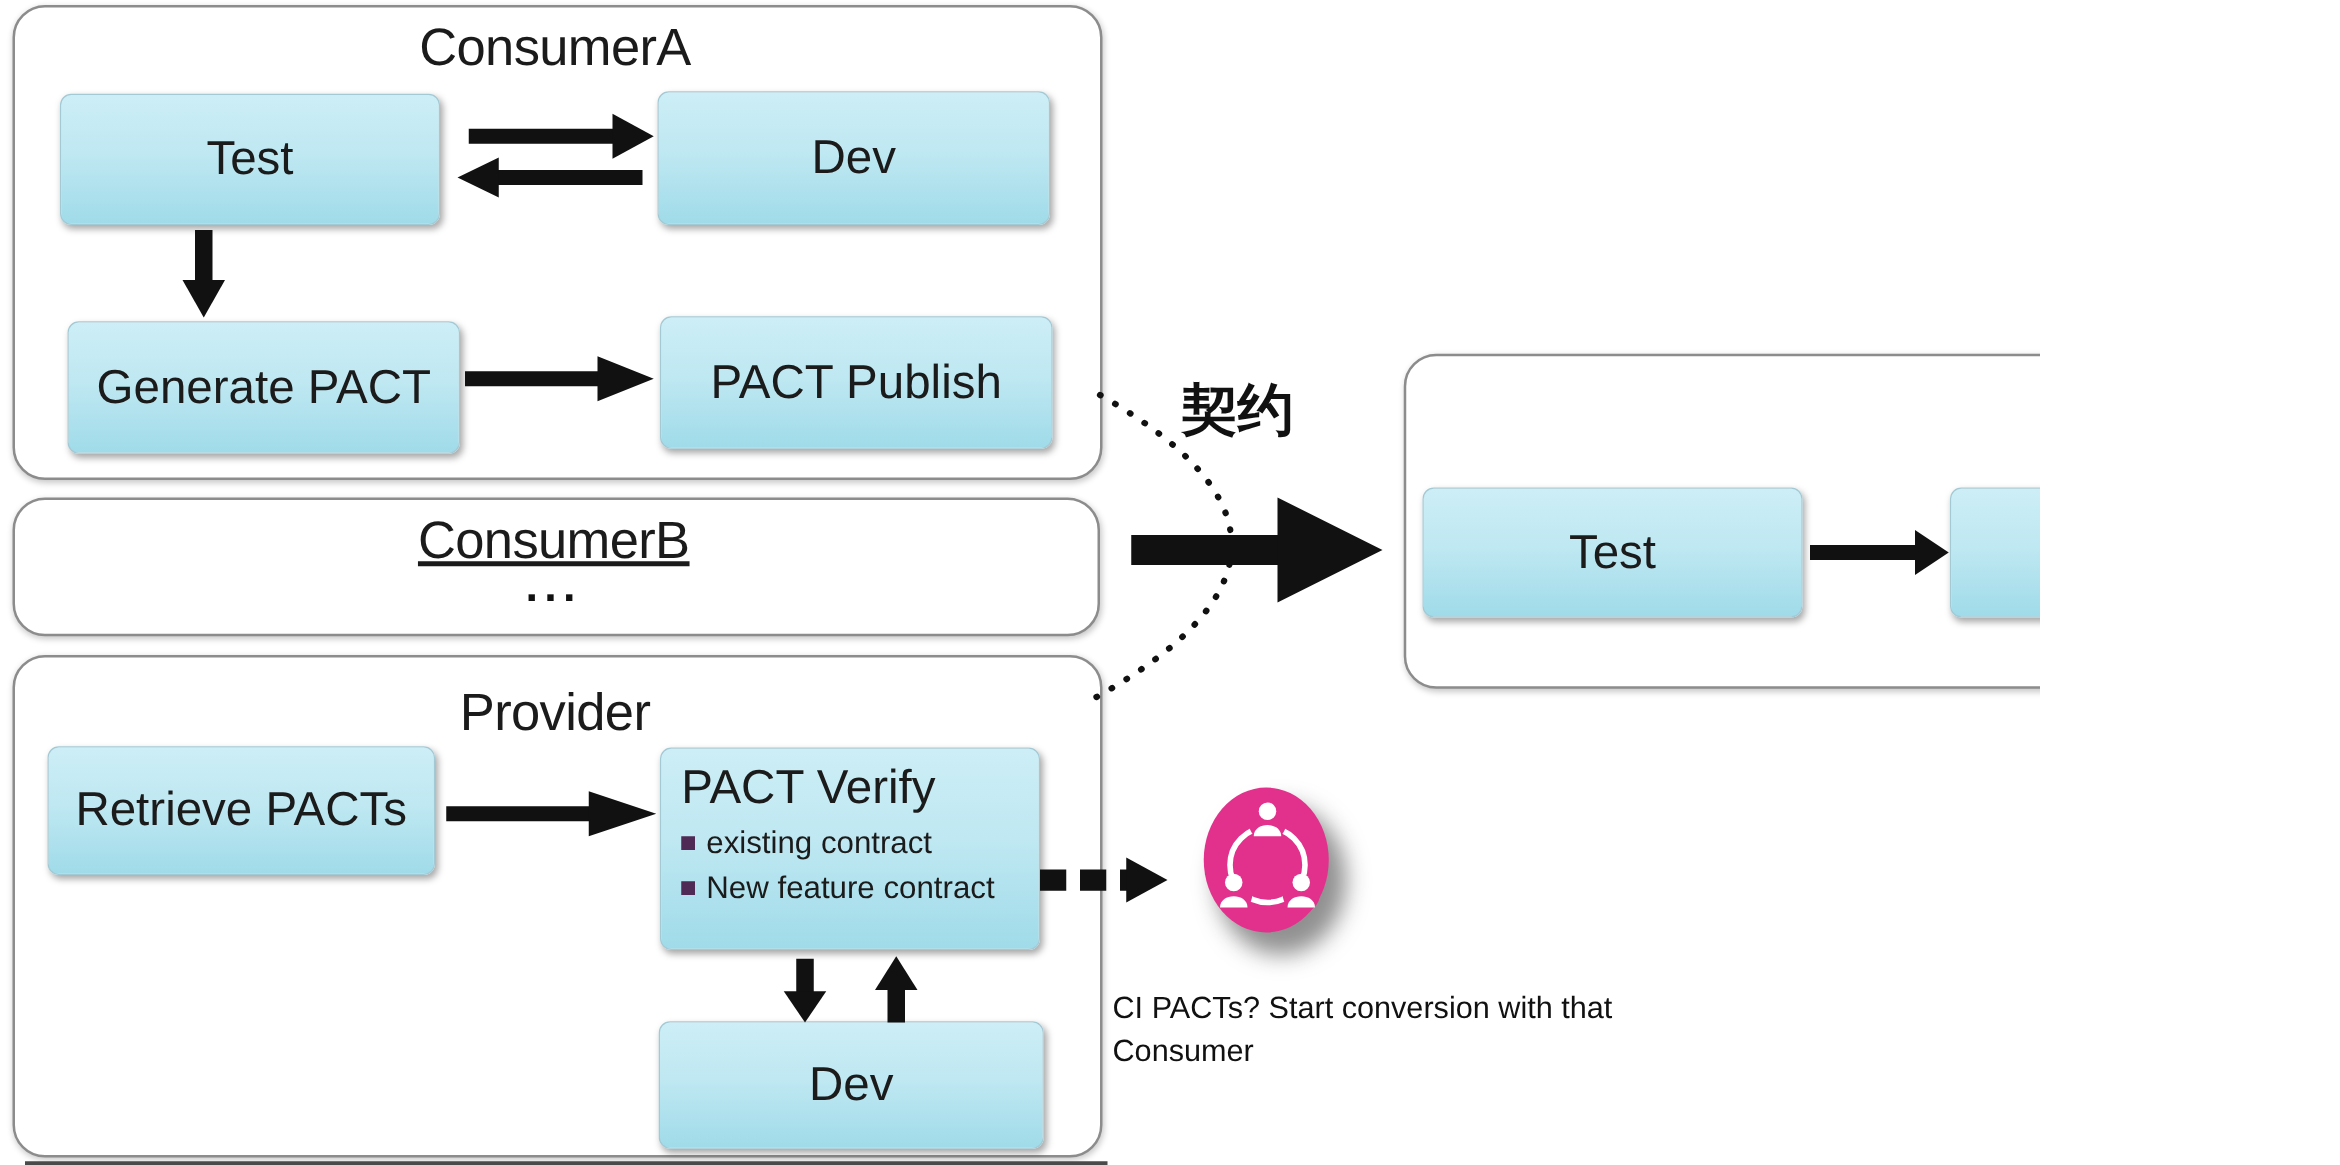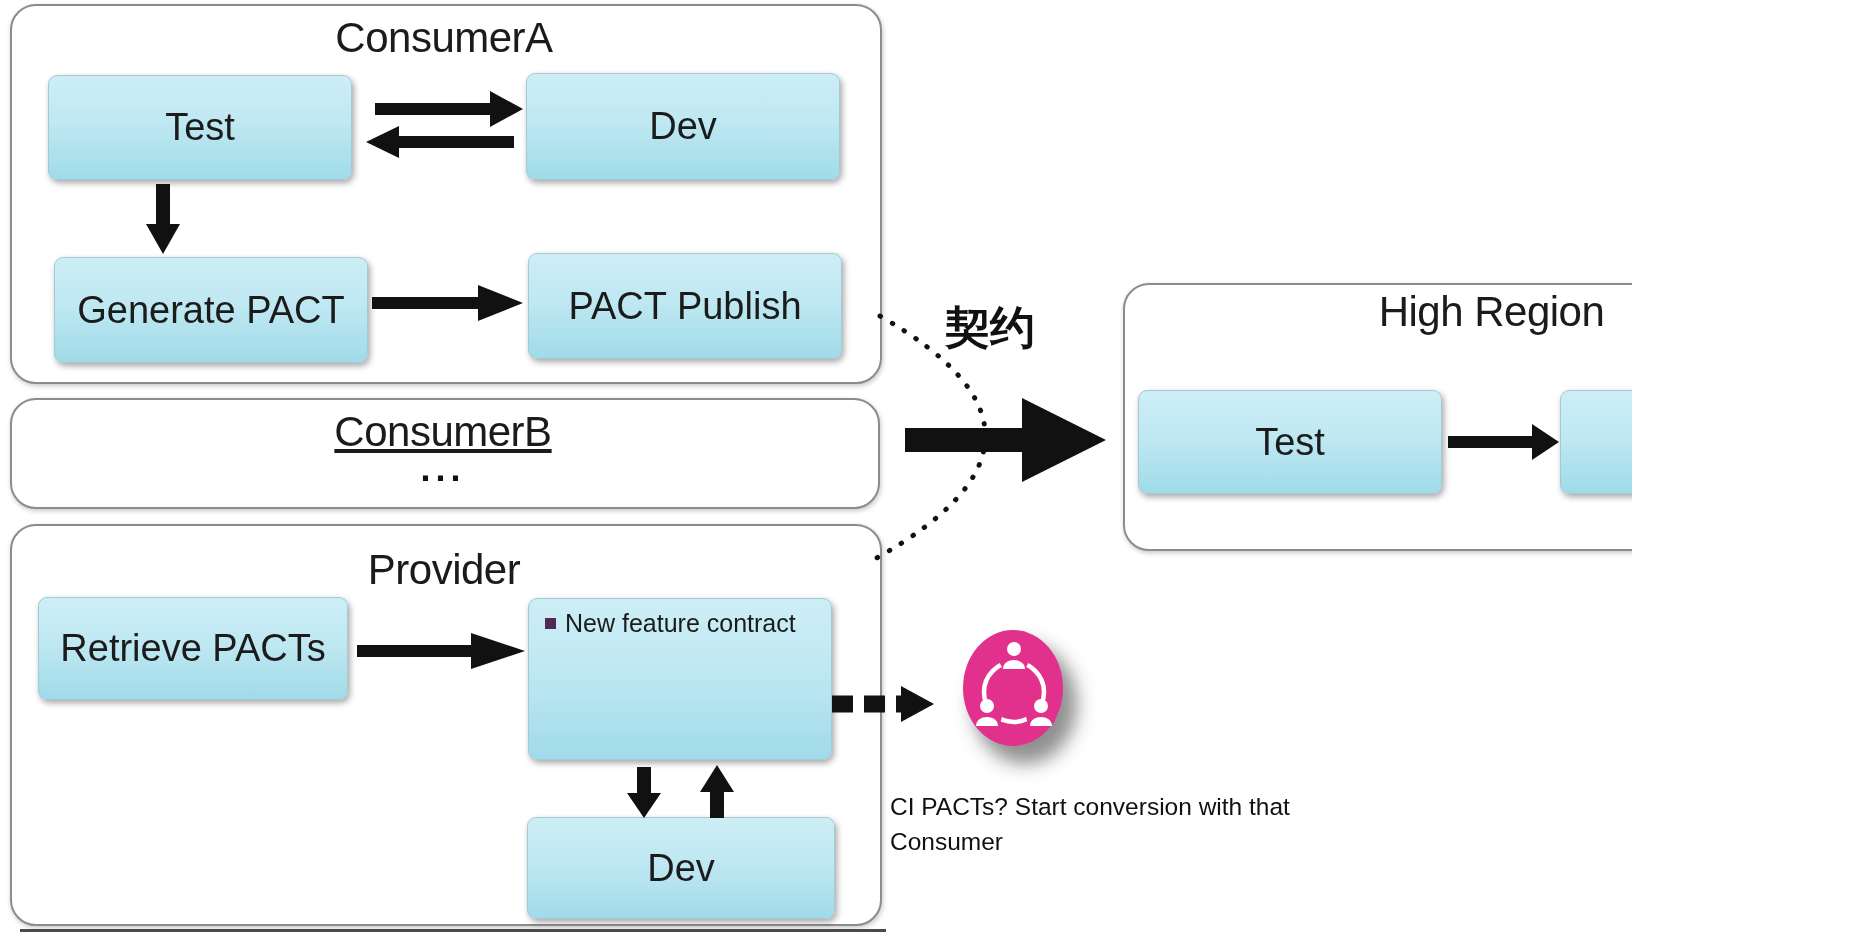--- a/index.html
+++ b/index.html
@@ -60,29 +60,33 @@
 
   <div class="container" style="left:10px;top:4px;width:868px;height:376px;"></div>
   <div class="container" style="left:10px;top:398px;width:866px;height:107px;"></div>
   <div class="container" style="left:10px;top:524px;width:868px;height:398px;"></div>
   <div class="container" style="left:1123px;top:283px;width:737px;height:264px;"></div>
 
   <div class="ctitle" style="left:10px;top:14px;width:868px;">ConsumerA</div>
   <div class="ctitle" style="left:10px;top:408px;width:866px;text-decoration:underline;">ConsumerB</div>
   <div class="dots" style="left:10px;top:448px;width:866px;">...</div>
   <div class="ctitle" style="left:10px;top:546px;width:868px;">Provider</div>
-  <div class="ctitle" style="left:1123px;top:288px;width:737px;">High Region</div>
 
   <div class="node" style="left:48px;top:75px;width:302px;height:103px;">Test</div>
   <div class="node" style="left:526px;top:73px;width:312px;height:105px;">Dev</div>
   <div class="node" style="left:54px;top:257px;width:312px;height:104px;">Generate PACT</div>
   <div class="node" style="left:528px;top:253px;width:312px;height:104px;">PACT Publish</div>
 
   <div class="node" style="left:38px;top:597px;width:308px;height:101px;">Retrieve PACTs</div>
   <div class="node-verify" style="left:528px;top:598px;width:304px;height:162px;">
+    <div class="verify-title">PACT Verify</div>
+    <div class="bullet-line">
+      <span class="bullet-sq"></span>
+      <span>existing contract</span>
+    </div>
     <div class="bullet-line">
       <span class="bullet-sq"></span>
       <span>New feature contract</span>
     </div>
   </div>
   <div class="node" style="left:527px;top:817px;width:306px;height:100px;">Dev</div>
 
   <div class="node" style="left:1138px;top:390px;width:302px;height:102px;">Test</div>
   <div class="node" style="left:1560px;top:390px;width:286px;height:102px;">Release</div>
 

